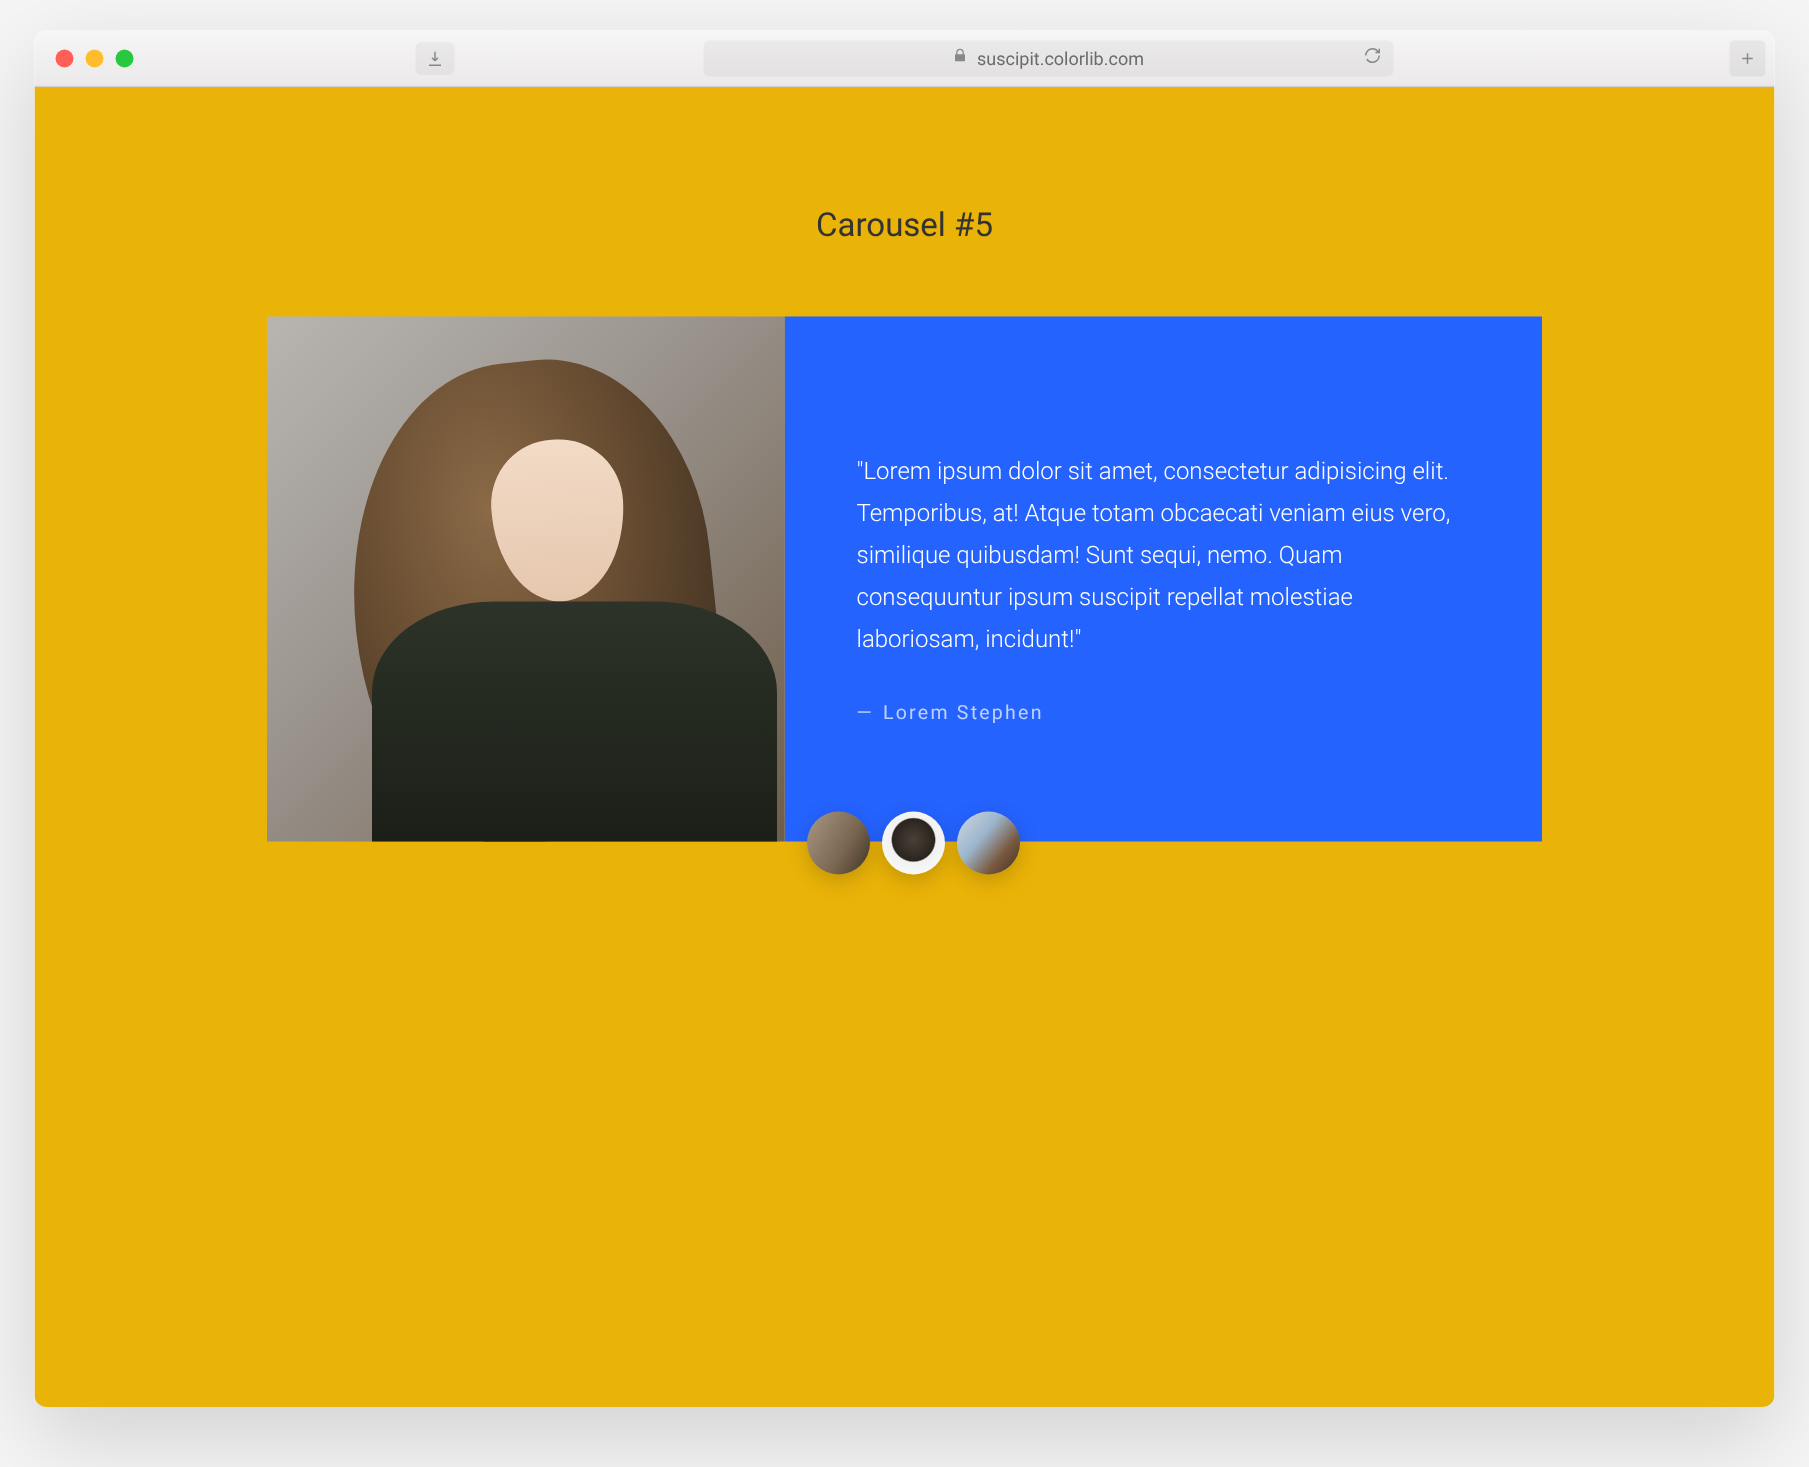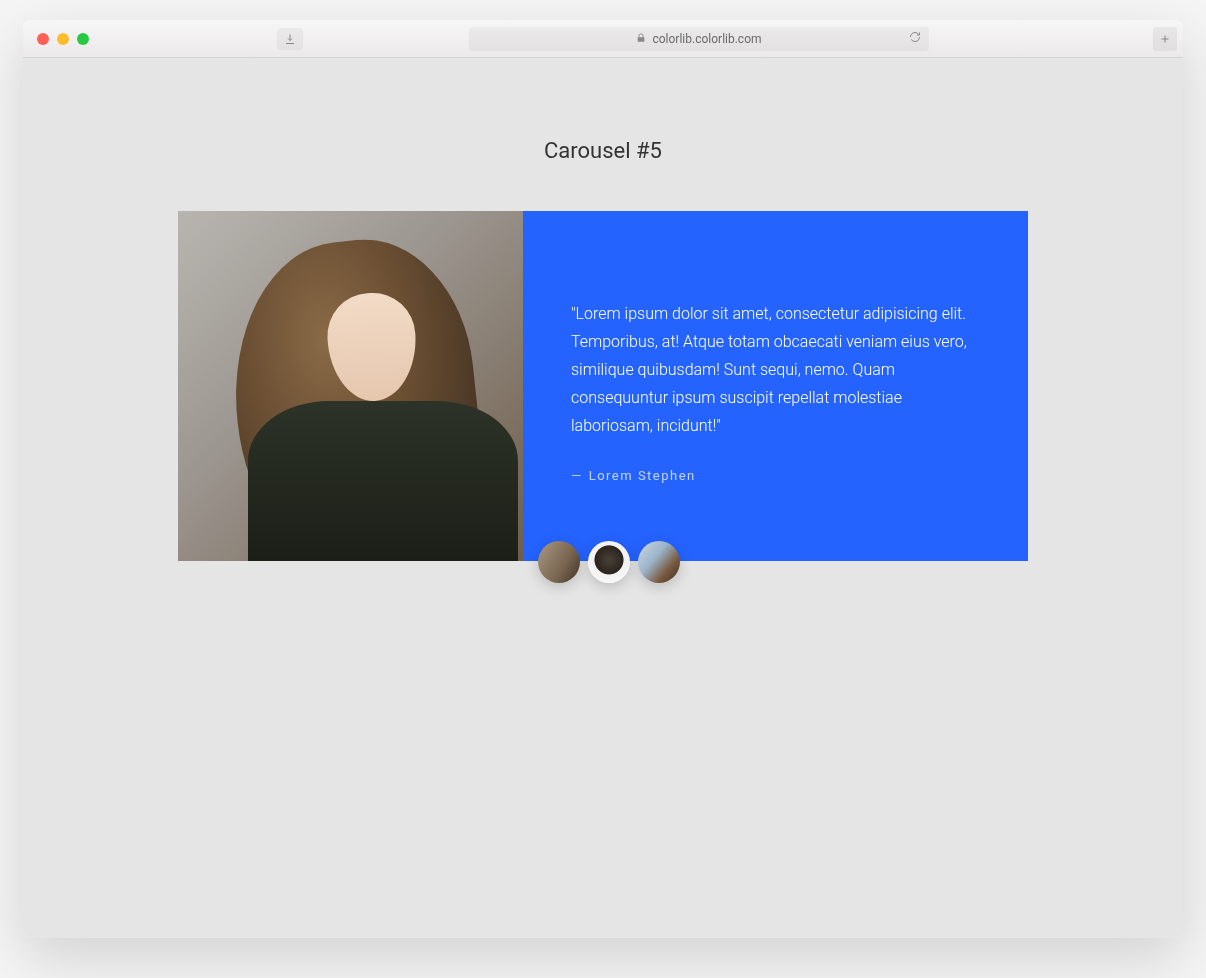--- a/index.html
+++ b/index.html
@@ -77,21 +77,21 @@
       position: absolute;
       right: 6px;
       width: 24px; height: 24px;
       background: rgba(0,0,0,0.05);
       border-radius: 3px;
       display: flex; align-items: center; justify-content: center;
       color: #888;
       font-size: 14px;
     }
     .viewport {
-      background: #e5e5e5;
+      background: #eab308;
       min-height: 880px;
       padding: 80px 0 44px;
     }
     .page-title {
       text-align: center;
       font-size: 22px;
       font-weight: 400;
       color: #333;
       margin-bottom: 48px;
     }
@@ -195,21 +195,21 @@
         <svg width="12" height="12" viewBox="0 0 24 24" fill="none" stroke="currentColor" stroke-width="2">
             <path d="M12 3v12m0 0l-4-4m4 4l4-4M4 21h16"></path>
           </svg>
       </div>
       <div class="address-bar">
         <span class="lock-icon">
           <svg width="10" height="10" viewBox="0 0 24 24" fill="currentColor">
               <path d="M6 10V7a6 6 0 1112 0v3h1a1 1 0 011 1v9a1 1 0 01-1 1H5a1 1 0 01-1-1v-9a1 1 0 011-1h1zm2 0h8V7a4 4 0 10-8 0v3z"></path>
             </svg>
         </span>
-        <span>colorlib.colorlib.com</span>
+        <span>suscipit.colorlib.com</span>
         <span class="refresh-icon">
           <svg width="12" height="12" viewBox="0 0 24 24" fill="none" stroke="currentColor" stroke-width="2">
               <path d="M3 12a9 9 0 019-9 9 9 0 017.5 4M21 12a9 9 0 01-9 9 9 9 0 01-7.5-4M21 3v5h-5"></path>
             </svg>
         </span>
       </div>
     </div>
     <div class="new-tab">
       <svg width="12" height="12" viewBox="0 0 24 24" fill="none" stroke="currentColor" stroke-width="2">
           <path d="M12 5v14M5 12h14"></path>

